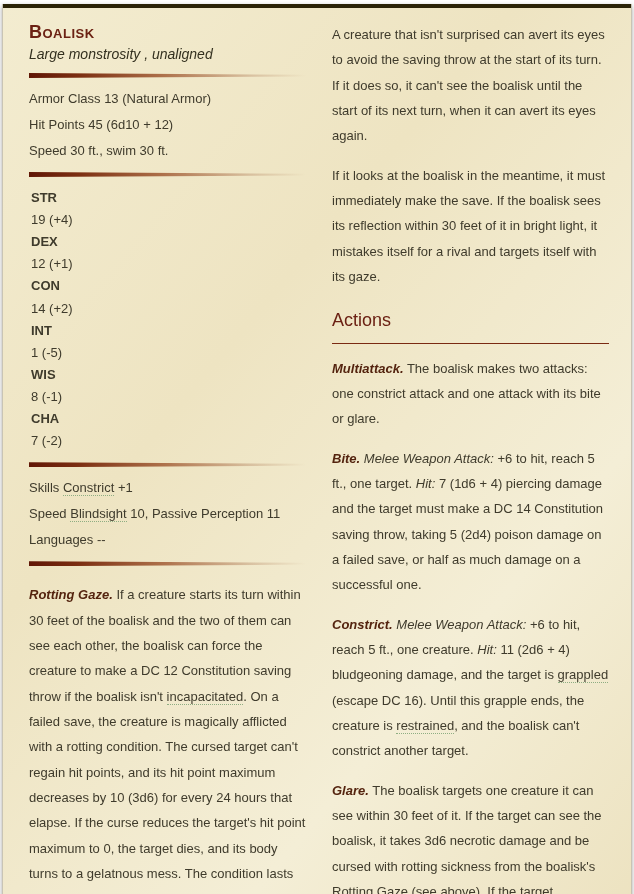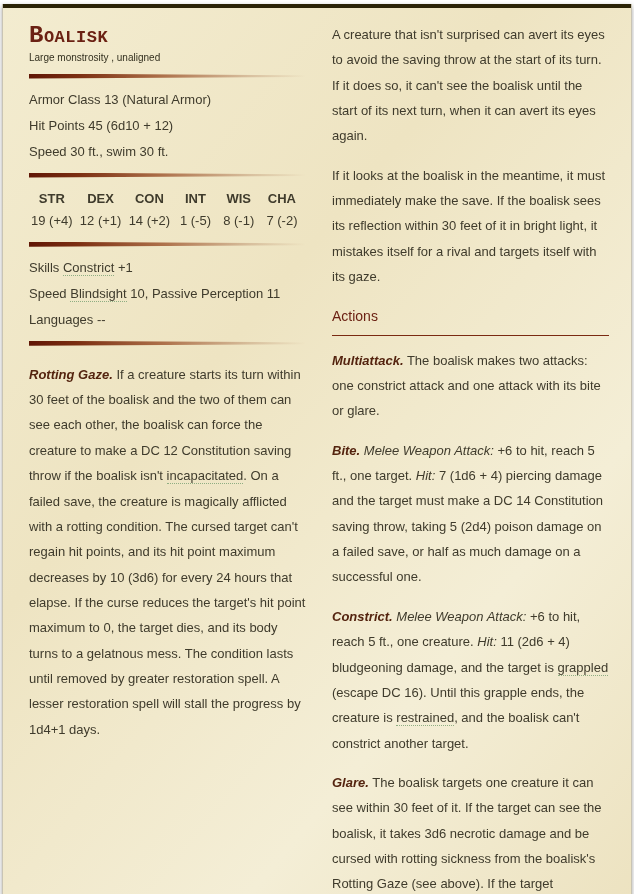--- a/index.html
+++ b/index.html
@@ -30,52 +30,54 @@
     gap: 26px;
     padding: 10px 22px 10px 26px;
     min-height: 556px;
     font-size: 13px;
     line-height: 1.95;
     color: #3f3b2c;
   }
   .col { flex: 1 1 0; min-width: 0; }
 
   .monster-name {
-    font-family: Liberation Mono, monospace;
+    font-family: Liberation Sans, sans-serif;
     font-variant: small-caps;
     font-weight: bold;
-    font-size: 24px;
+    font-size: 18px;
     letter-spacing: 0.5px;
     line-height: 1.15;
     color: #6b2113;
     margin-top: 4px;
   }
   .monster-meta {
-    font-size: 10px;
+    font-style: italic;
+    font-size: 14px;
     line-height: 1.6;
     color: #33301f;
     margin-bottom: 4px;
   }
   .taper {
     height: 5px;
     margin: 8px 0;
     background: linear-gradient(to right, #601605 0%, #7c2f12 18%, #ad704a 48%, rgba(173,122,86,0.35) 80%, rgba(173,122,86,0) 100%);
     clip-path: polygon(0 0, 100% 32%, 100% 68%, 0 100%);
   }
   .prop { line-height: 2.0; }
   .b { font-weight: normal; }
   .i { font-style: italic; }
 
   .abilities {
     display: flex;
     justify-content: space-between;
-    text-align: center;
+    text-align: left;
     margin: 2px 0;
     line-height: 1.7;
     padding: 2px 6px 2px 2px;
+    flex-direction: column;
   }
   .ability { min-width: 36px; }
   .ability .abbr { font-weight: bold; display: block; }
 
   .challenge-row { display: flex; line-height: 2.0; }
   .prof { margin-left: 28px; }
 
   .cond-link {
     color: inherit;
     text-decoration: none;
@@ -87,21 +89,21 @@
   .trait-name, .action-name {
     font-weight: bold;
     font-style: italic;
     color: #54240f;
     margin-top: 16px;
   }
 
   .rules-p { margin: 4px 0 14px 0; }
   .actions-heading {
     font-weight: normal;
-    font-size: 14px;
+    font-size: 18px;
     color: #6b2113;
     margin: 12px 0 4px 0;
     padding-bottom: 4px;
     border-bottom: 1.5px solid #7a2a12;
   }
   .action-p { margin: 12px 0 14px 0; }
 </style>
 </head>
 <body>
 

